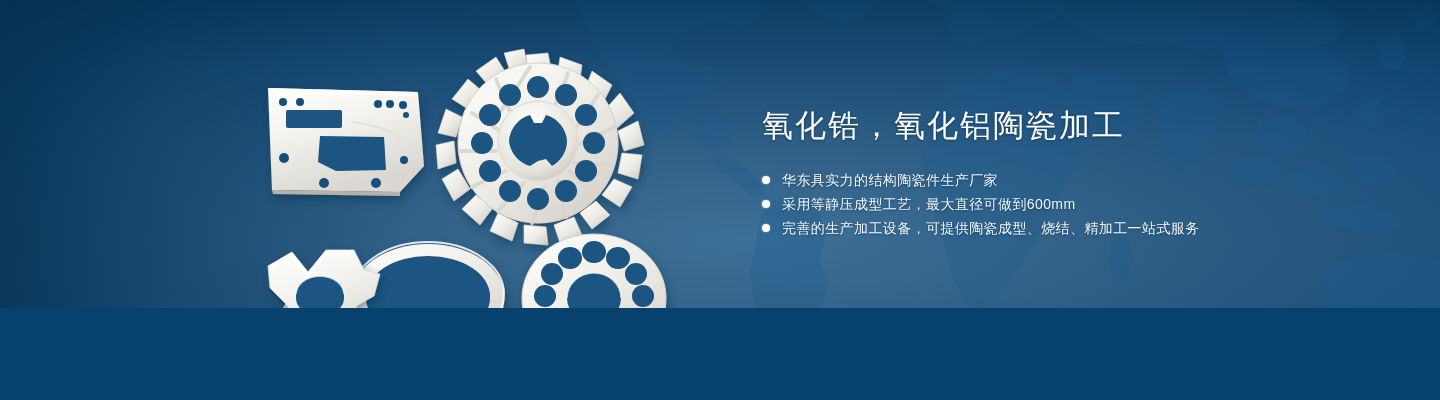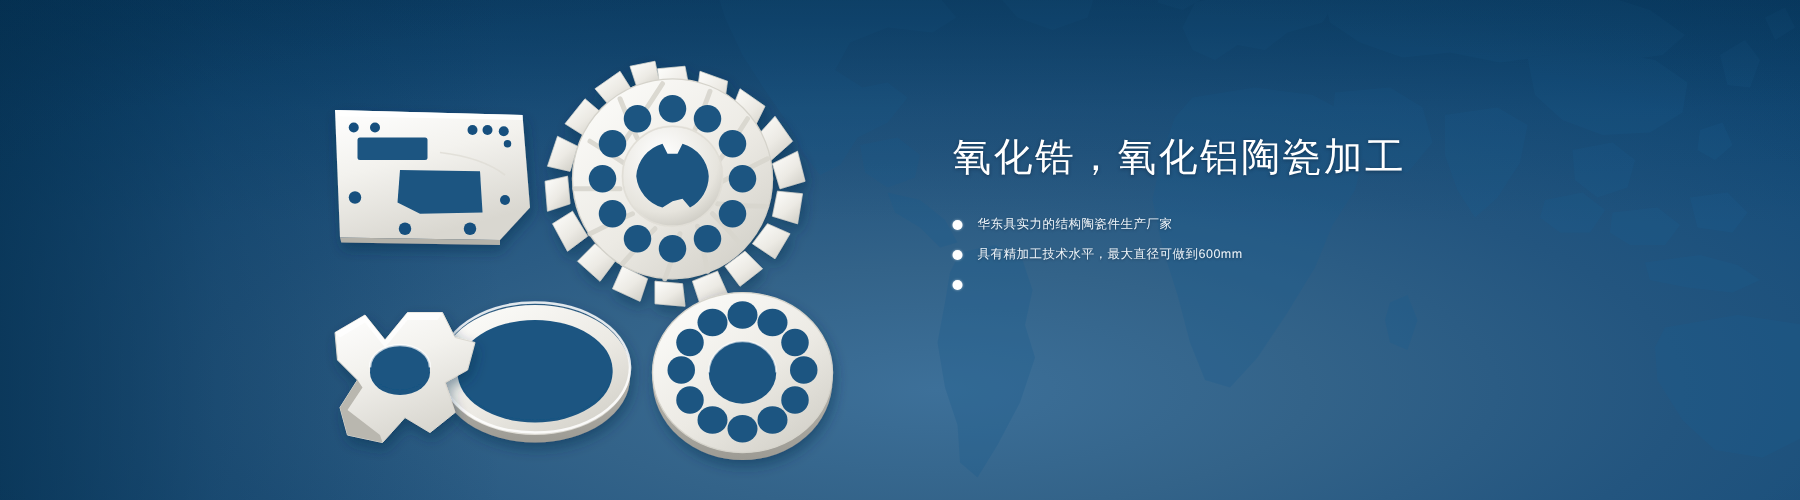--- a/index.html
+++ b/index.html
@@ -4,21 +4,21 @@
 <style>
   * { margin:0; padding:0; box-sizing:border-box; }
   html, body {
     width:1440px; height:400px; overflow:hidden;
     font-family:"Liberation Sans", sans-serif;
     background:#07416e;
   }
 
   .banner{
     position:relative;
-    width:1440px; height:400px;
+    width:1440px; height:308px;
     overflow:hidden;
     background:#07416e;
   }
 
   
   .bg-base{
     position:absolute; inset:0;
     background:
       radial-gradient(115% 135% at 52% 78%,
         #3d7099 0%,
@@ -98,21 +98,21 @@
   .dot{
     width:8px; height:8px;
     border-radius:50%;
     background:#ffffff;
     flex:0 0 auto;
     margin-right:12px;
     box-shadow:0 0 2px rgba(255,255,255,0.6);
   }
   .btext{
     color:#f2f7fb;
-    font-size:10px;
+    font-size:14px;
     line-height:24px;
     letter-spacing:0.4px;
     white-space:nowrap;
     text-shadow:0 1px 2px rgba(0,22,44,0.40);
     text-align:right;
   }
 </style>
 </head>
 <body>
 
@@ -340,21 +340,22 @@
   <div class="copy">
     <div class="headline">氧化锆，氧化铝陶瓷加工</div>
 
     <ul class="bullets">
       <li>
         <span class="dot"></span>
         <span class="btext">华东具实力的结构陶瓷件生产厂家</span>
       </li>
       <li>
         <span class="dot"></span>
-        <span class="btext">具有精加工技术水平，最大直径可做到600mm</span>
+        <span class="btext">采用等静压成型工艺，最大直径可做到600mm</span>
       </li>
       <li>
         <span class="dot"></span>
+        <span class="btext">完善的生产加工设备，可提供陶瓷成型、烧结、精加工一站式服务</span>
       </li>
     </ul>
   </div>
 
 </div>
 
 </body></html>

